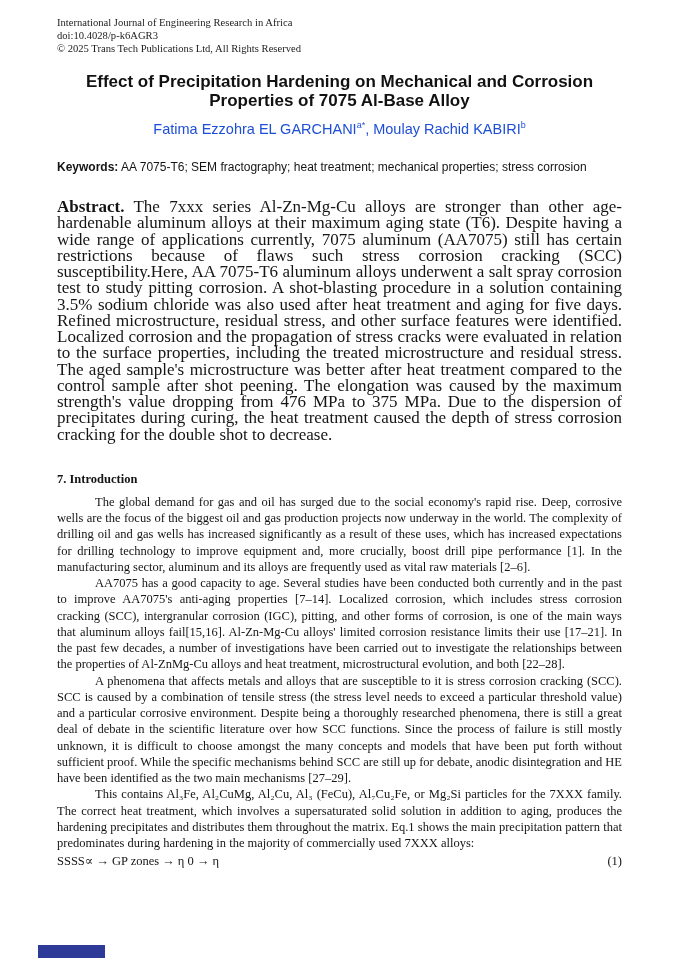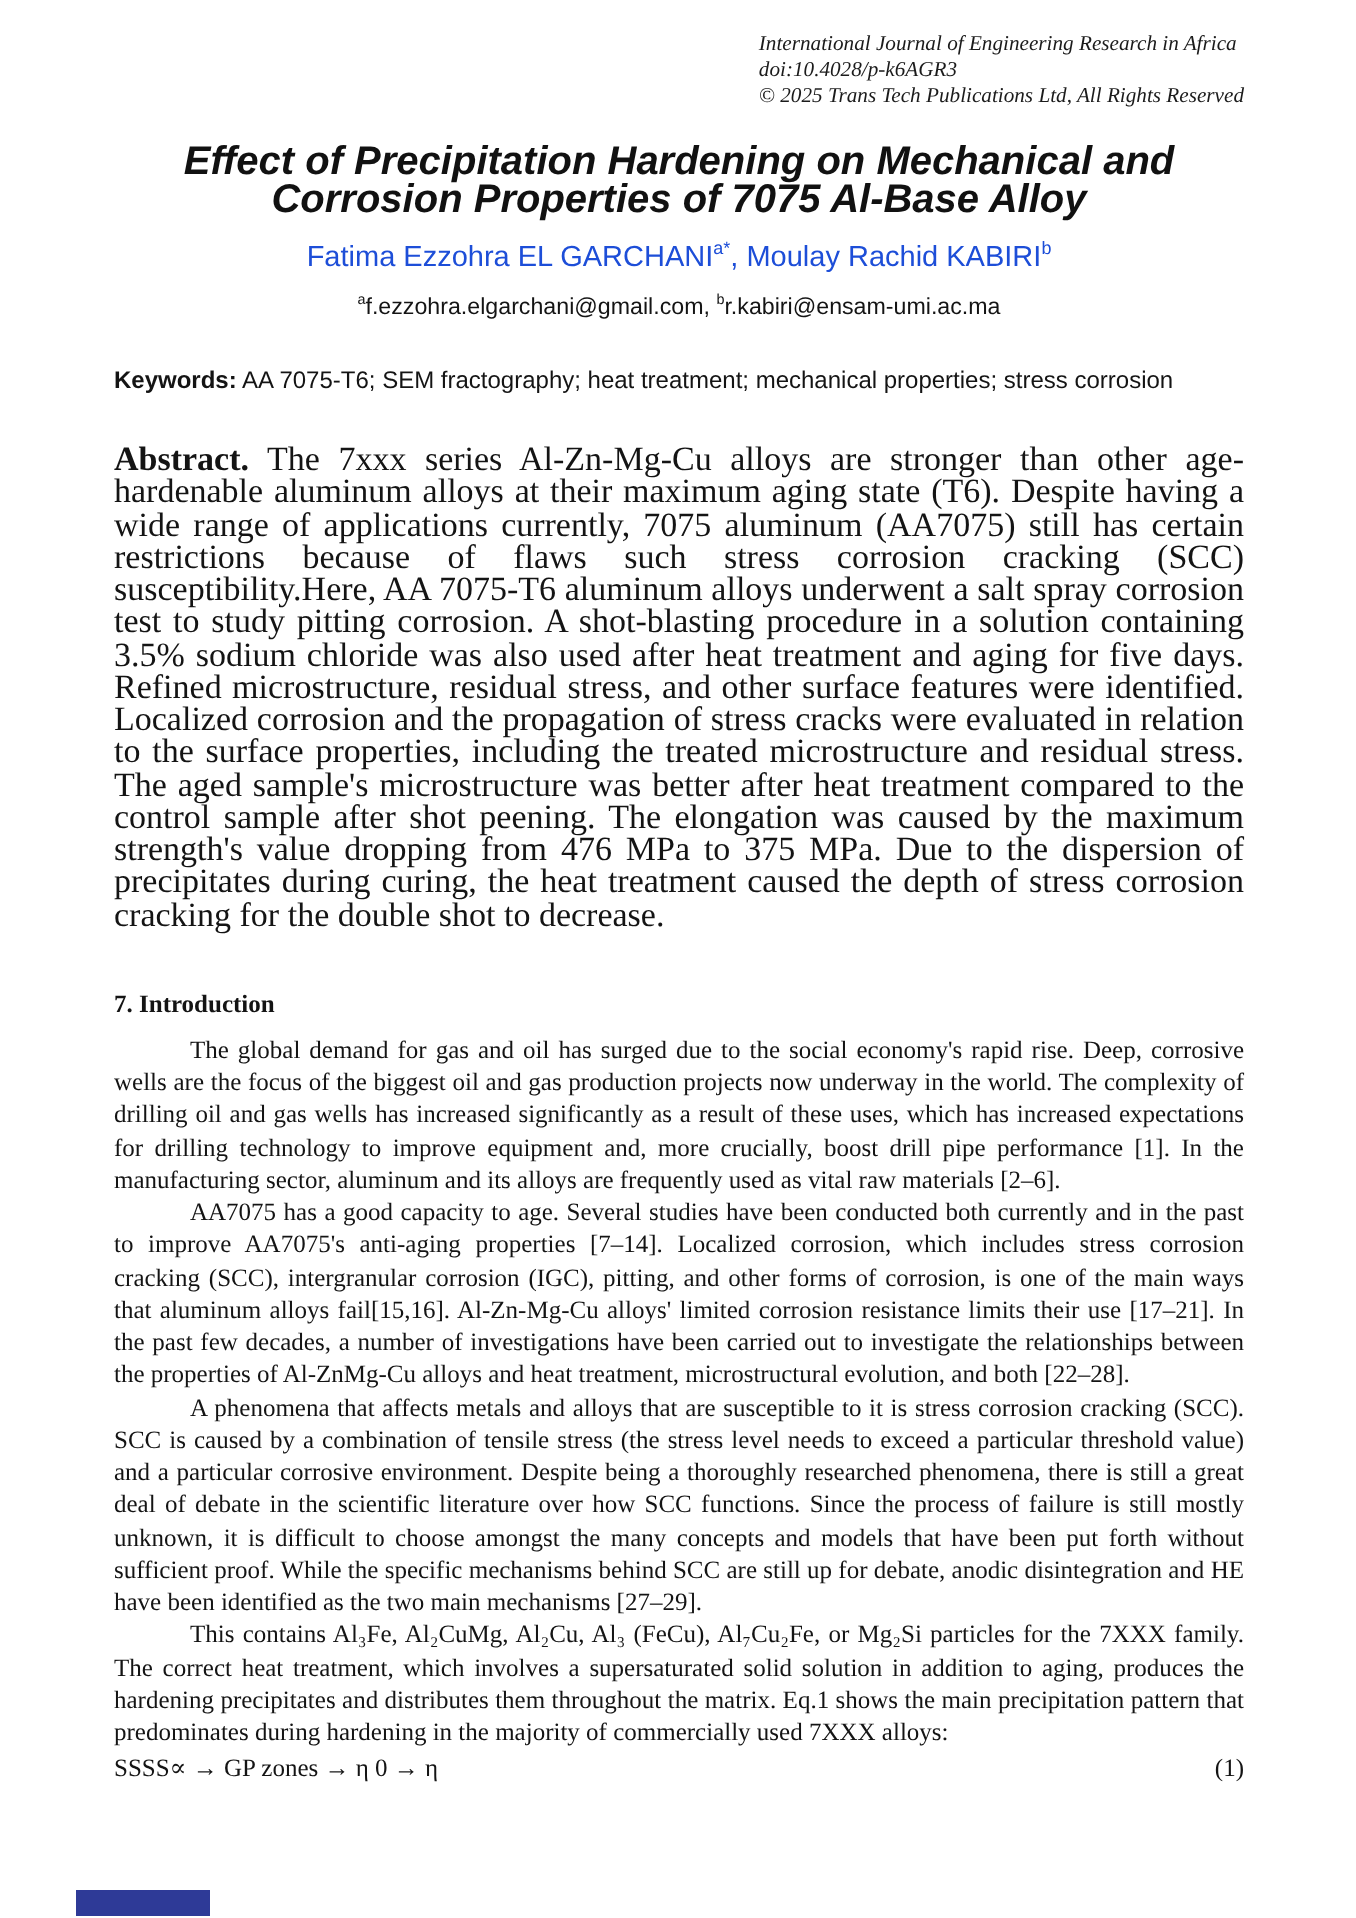--- a/index.html
+++ b/index.html
@@ -15,38 +15,36 @@
   .page {
     position: relative;
     width: 678px;
     height: 959px;
     padding: 16px 56px 0 57px;
     background: #ffffff;
   }
   
   .jheader {
     display: flex;
-    justify-content: flex-end;
-    font-style: italic;
+    justify-content: space-between;
     font-size: 10.6px;
     line-height: 13px;
     color: #1b1b1b;
   }
   .jheader .hdr-right { text-align: right; }
   
   .title {
     font-family: "Liberation Sans", "DejaVu Sans", sans-serif;
     font-weight: bold;
-    font-size: 20px;
+    font-size: 17px;
     line-height: 19px;
     text-align: center;
     max-width: 508px;
     margin: 17px auto 0 auto;
     color: #111;
-    font-style: italic;
   }
   .authors {
     font-family: "Liberation Sans", "DejaVu Sans", sans-serif;
     font-size: 14.5px;
     text-align: center;
     margin-top: 11px;
     color: #1d4ed8;
   }
   .affiliation {
     font-family: "Liberation Sans", "DejaVu Sans", sans-serif;
@@ -122,21 +120,20 @@
       <div>doi:10.4028/p-k6AGR3</div>
       <div>© 2025 Trans Tech Publications Ltd, All Rights Reserved</div>
     </div>
   </div>
 
   <h1 class="title">Effect of Precipitation Hardening on Mechanical and Corrosion Properties of 7075 Al-Base Alloy</h1>
 
   <div class="authors"><span>Fatima Ezzohra EL GARCHANI</span><span class="sup">a*</span><span>, </span><span>Moulay Rachid KABIRI</span><span class="sup">b</span></div>
 
 
-  <div class="emails"><span class="sup">a</span><span>f.ezzohra.elgarchani@gmail.com</span><span>, </span><span class="sup">b</span><span>r.kabiri@ensam-umi.ac.ma</span></div>
 
   <p class="keywords"><span class="lbl">Keywords:</span><span> AA 7075-T6; SEM fractography; heat treatment; mechanical properties; stress corrosion</span></p>
 
   <p class="abstract"><span class="lbl">Abstract.</span><span> The 7xxx series Al-Zn-Mg-Cu alloys are stronger than other age-hardenable aluminum alloys at their maximum aging state (T6). Despite having a wide range of applications currently, 7075 aluminum (AA7075) still has certain restrictions because of flaws such stress corrosion cracking (SCC) susceptibility.Here, AA 7075-T6 aluminum alloys underwent a salt spray corrosion test to study pitting corrosion. A shot-blasting procedure in a solution containing 3.5% sodium chloride was also used after heat treatment and aging for five days. Refined microstructure, residual stress, and other surface features were identified. Localized corrosion and the propagation of stress cracks were evaluated in relation to the surface properties, including the treated microstructure and residual stress. The aged sample's microstructure was better after heat treatment compared to the control sample after shot peening. The elongation was caused by the maximum strength's value dropping from 476 MPa to 375 MPa. Due to the dispersion of precipitates during curing, the heat treatment caused the depth of stress corrosion cracking for the double shot to decrease.</span></p>
 
   <h2 class="sect-heading">7. Introduction</h2>
 
   <p class="body-p first">The global demand for gas and oil has surged due to the social economy's rapid rise. Deep, corrosive wells are the focus of the biggest oil and gas production projects now underway in the world. The complexity of drilling oil and gas wells has increased significantly as a result of these uses, which has increased expectations for drilling technology to improve equipment and, more crucially, boost drill pipe performance [1]. In the manufacturing sector, aluminum and its alloys are frequently used as vital raw materials [2–6].</p>
   <p class="body-p">AA7075 has a good capacity to age. Several studies have been conducted both currently and in the past to improve AA7075's anti-aging properties [7–14]. Localized corrosion, which includes stress corrosion cracking (SCC), intergranular corrosion (IGC), pitting, and other forms of corrosion, is one of the main ways that aluminum alloys fail[15,16]. Al-Zn-Mg-Cu alloys' limited corrosion resistance limits their use [17–21]. In the past few decades, a number of investigations have been carried out to investigate the relationships between the properties of Al-ZnMg-Cu alloys and heat treatment, microstructural evolution, and both [22–28].</p>
   <p class="body-p">A phenomena that affects metals and alloys that are susceptible to it is stress corrosion cracking (SCC). SCC is caused by a combination of tensile stress (the stress level needs to exceed a particular threshold value) and a particular corrosive environment. Despite being a thoroughly researched phenomena, there is still a great deal of debate in the scientific literature over how SCC functions. Since the process of failure is still mostly unknown, it is difficult to choose amongst the many concepts and models that have been put forth without sufficient proof. While the specific mechanisms behind SCC are still up for debate, anodic disintegration and HE have been identified as the two main mechanisms [27–29].</p>

